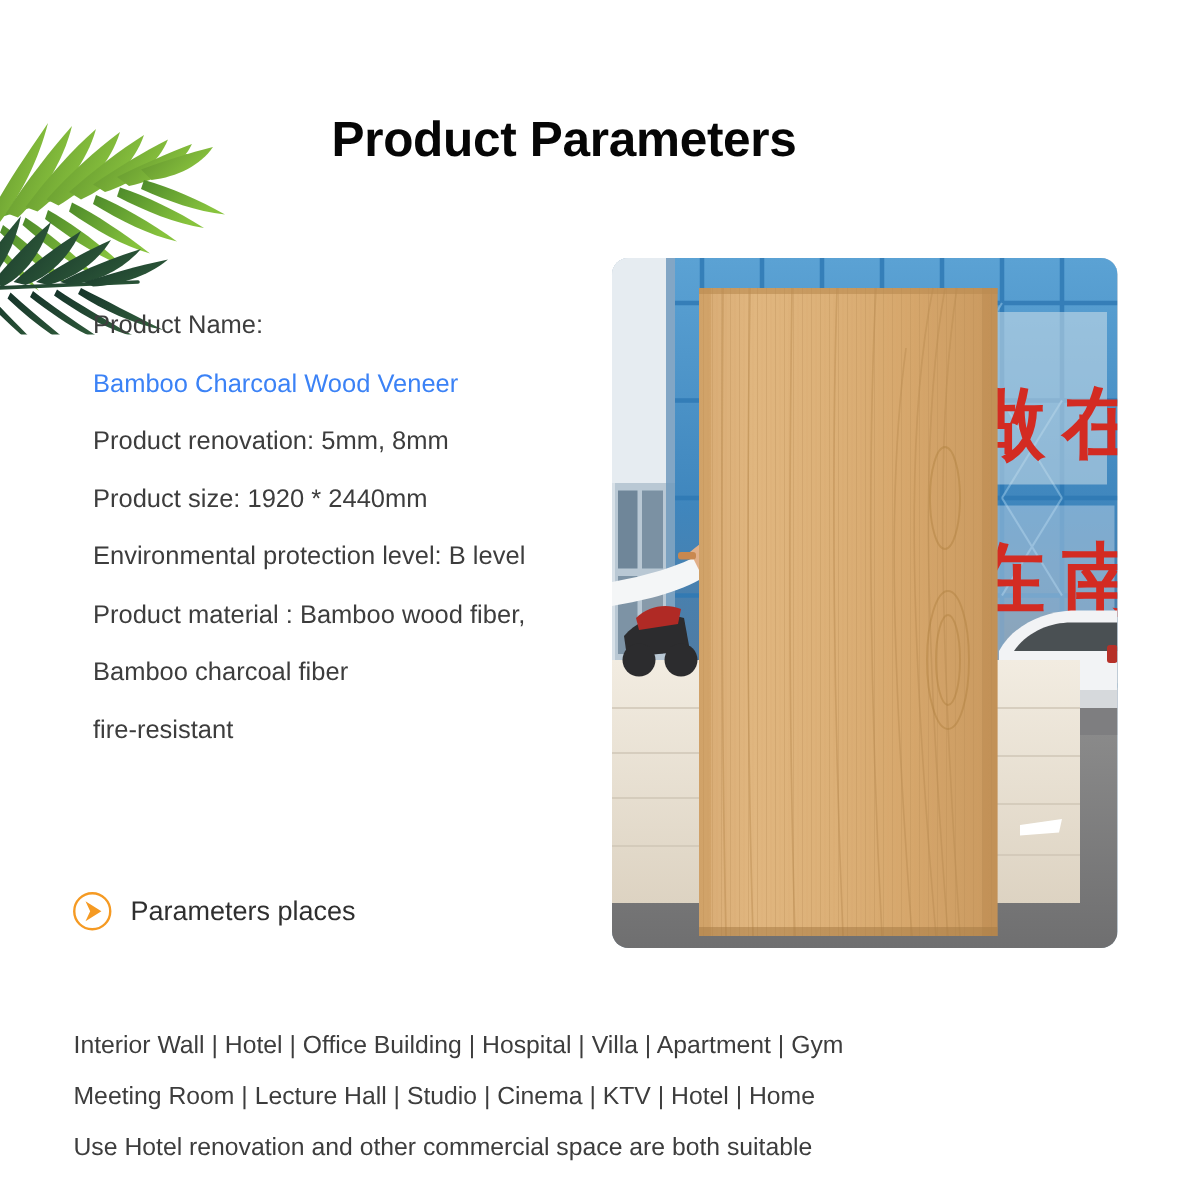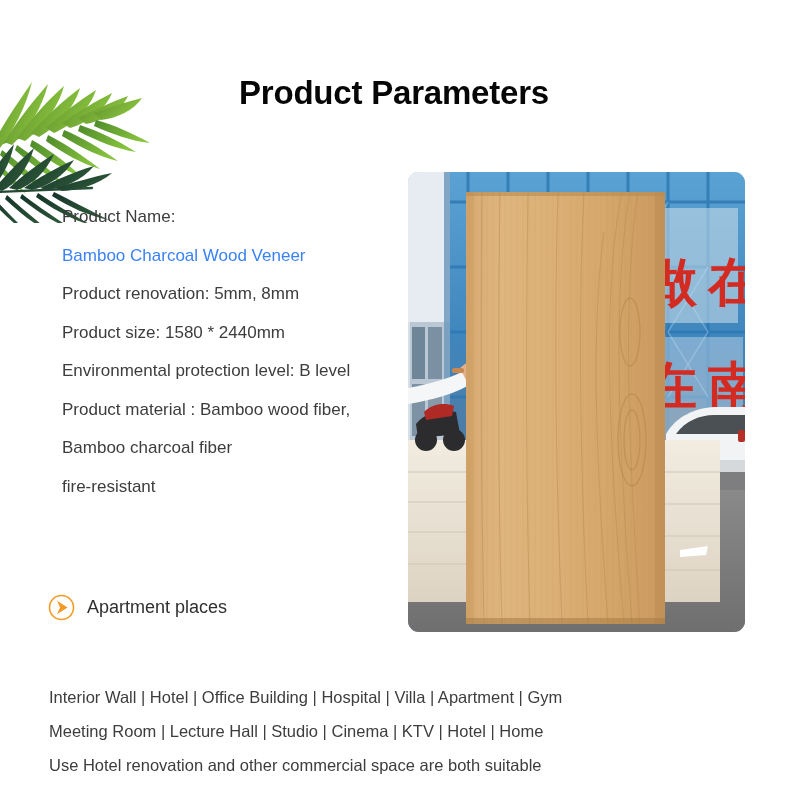--- a/index.html
+++ b/index.html
@@ -38,21 +38,20 @@
     left: 0;
     top: 74px;
     width: 716px;
     text-align: center;
     font-size: 33px;
     font-weight: bold;
     color: #060606;
     letter-spacing: -0.2px;
     padding-left: 36px;
     box-sizing: border-box;
-    margin-left: 18px;
   }
 
   
   .spec-list {
     position: absolute;
     left: 62px;
     top: 198px;
     width: 360px;
   }
   .spec-line {
@@ -179,35 +178,35 @@
       </g>
     </svg>
   </div>
 
   <div class="page-title">Product Parameters</div>
 
   <div class="spec-list">
     <div class="spec-line">Product Name:</div>
     <div class="spec-line accent">Bamboo Charcoal Wood Veneer</div>
     <div class="spec-line">Product renovation: 5mm, 8mm</div>
-    <div class="spec-line">Product size: 1580 * 2440mm</div>
+    <div class="spec-line">Product size: 1920 * 2440mm</div>
     <div class="spec-line">Environmental protection level: B level</div>
     <div class="spec-line">Product material : Bamboo wood fiber,</div>
     <div class="spec-line">Bamboo charcoal fiber</div>
     <div class="spec-line">fire-resistant</div>
   </div>
 
   <div class="applicable-head">
     <span class="arrow-badge">
       <svg viewBox="0 0 27 27" xmlns="http://www.w3.org/2000/svg">
         <circle cx="13.5" cy="13.5" r="12" fill="none" stroke="#f59a23" stroke-width="1.6"></circle>
         <path d="M9 6.8 L19.6 13.5 L9 20.2 L12.1 13.5 Z" fill="#f59a23"></path>
       </svg>
     </span>
-    <span class="applicable-label">Apartment places</span>
+    <span class="applicable-label">Parameters places</span>
   </div>
 
   <div class="places-list">
     <div class="places-line">Interior Wall | Hotel | Office Building | Hospital | Villa | Apartment | Gym</div>
     <div class="places-line">Meeting Room | Lecture Hall | Studio | Cinema | KTV | Hotel | Home</div>
     <div class="places-line">Use Hotel renovation and other commercial space are both suitable</div>
   </div>
 
   <div class="photo-frame">
     <svg viewBox="0 0 337 460" xmlns="http://www.w3.org/2000/svg" preserveAspectRatio="none">

